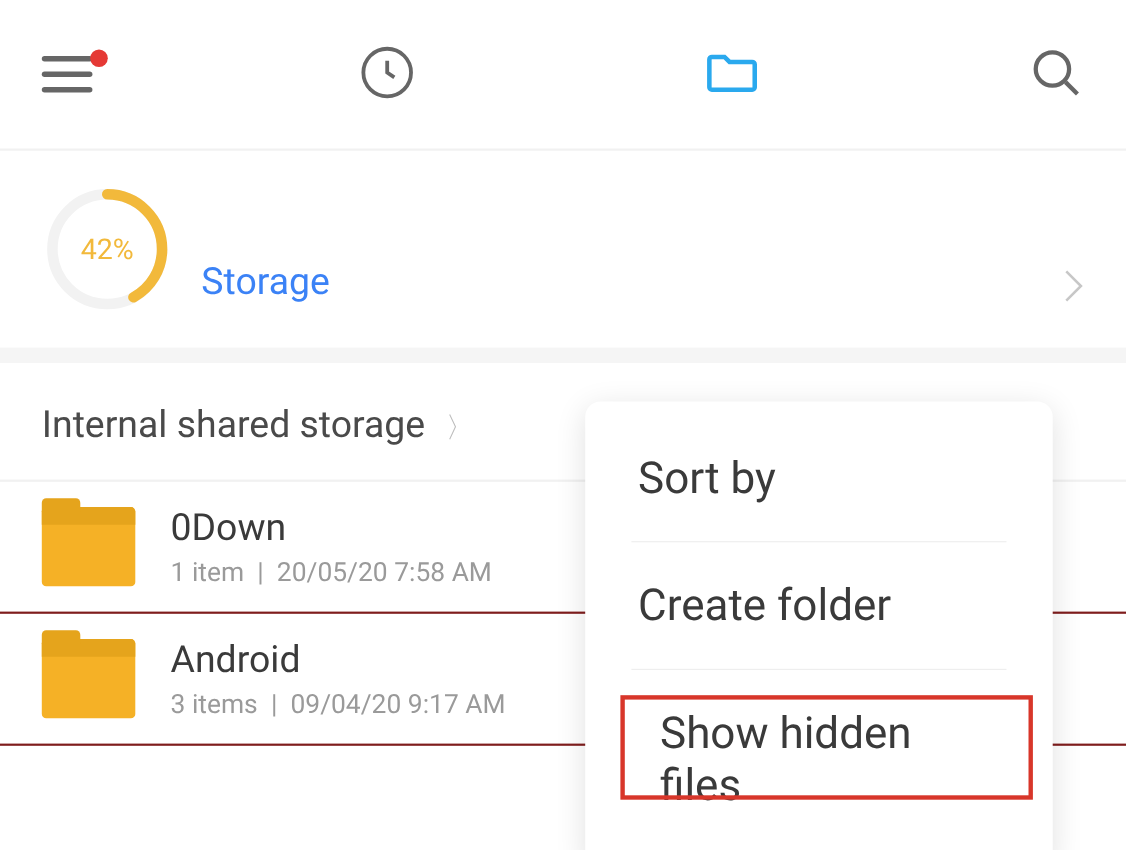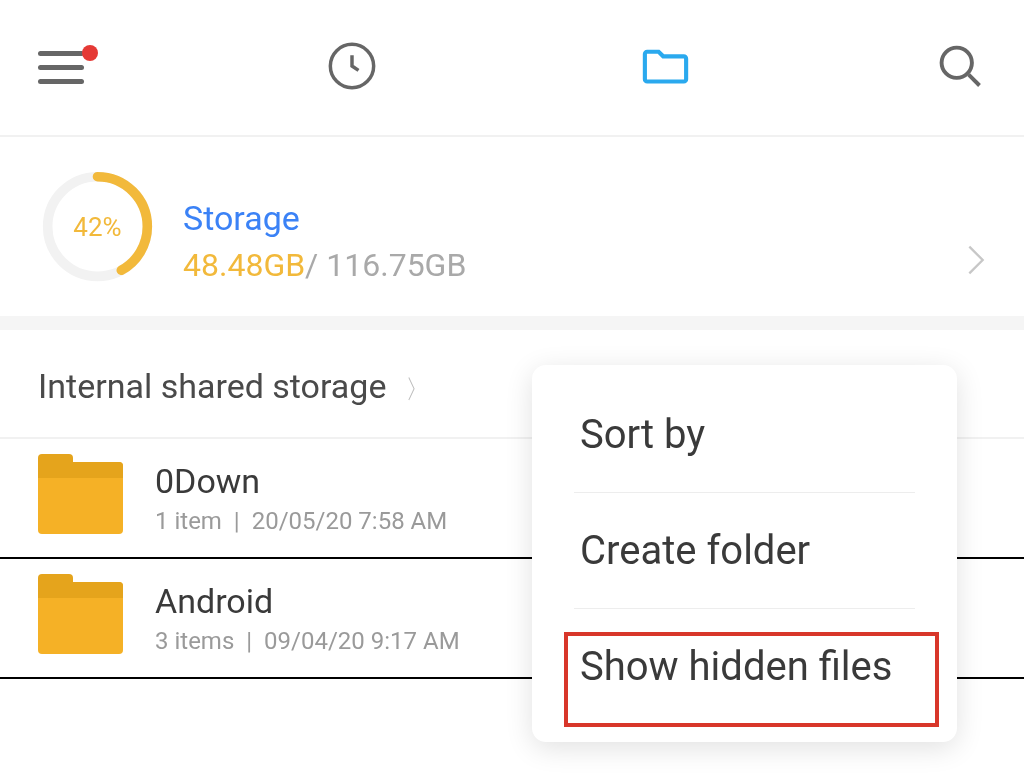--- a/index.html
+++ b/index.html
@@ -95,21 +95,21 @@
       color: #4a4a4a;
       border-bottom: 2px solid #f1f1f1;
     }
     .breadcrumb .chev { color: #bcbcbc; margin-left: 10px; font-size: 26px; }
 
     .file-list { }
     .file-item {
       display: flex;
       align-items: center;
       padding: 22px 38px;
-      border-bottom: 2px solid #000000;
+      border-bottom: 2px solid #7f1d1d;
       cursor: pointer;
     }
     .folder-ico {
       width: 85px;
       height: 72px;
       background: #f5b126;
       border-radius: 4px;
       position: relative;
       margin-right: 32px;
     }
@@ -153,21 +153,21 @@
       box-shadow: 0 6px 28px rgba(0,0,0,0.12);
       padding: 12px 42px 18px 42px;
     }
     .menu-item {
       font-size: 40px;
       color: #3a3a3a;
       padding: 34px 6px;
       border-bottom: 1px solid #ededed;
       cursor: pointer;
     }
-    .menu-item:last-child { border-bottom: none; }
+    .menu-item:last-child { border-bottom: none; margin-left: 20px; }
     .menu-item.highlighted {
       position: relative;
     }
     .highlight-box {
       position: absolute;
       top: 632px;
       left: 564px;
       width: 375px;
       height: 95px;
       border: 4px solid #d8362a;
@@ -210,23 +210,20 @@
 <div class="storage-section">
   <div class="donut">
     <svg width="115" height="115" viewBox="0 0 120 120">
       <circle cx="60" cy="60" r="52" fill="none" stroke="#f2f2f2" stroke-width="10"></circle>
       <circle cx="60" cy="60" r="52" fill="none" stroke="#f2b93b" stroke-width="10" stroke-dasharray="326.7" stroke-dashoffset="189.5" stroke-linecap="round"></circle>
     </svg>
     <div class="donut-text">42%</div>
   </div>
   <div class="storage-info">
     <div class="storage-title">Storage</div>
-    <div>
-      <span class="storage-used">48.48GB</span><span class="storage-total">/ </span><span class="storage-total">116.75GB</span>
-    </div>
   </div>
   <div class="chevron-right">
     <svg width="20" height="34" viewBox="0 0 12 20" fill="none" stroke="#c7c7c7" stroke-width="1.4">
       <path d="M2 2l8 8-8 8"></path>
     </svg>
   </div>
 </div>
 
 <div class="breadcrumb">
   <span>Internal shared storage</span>

